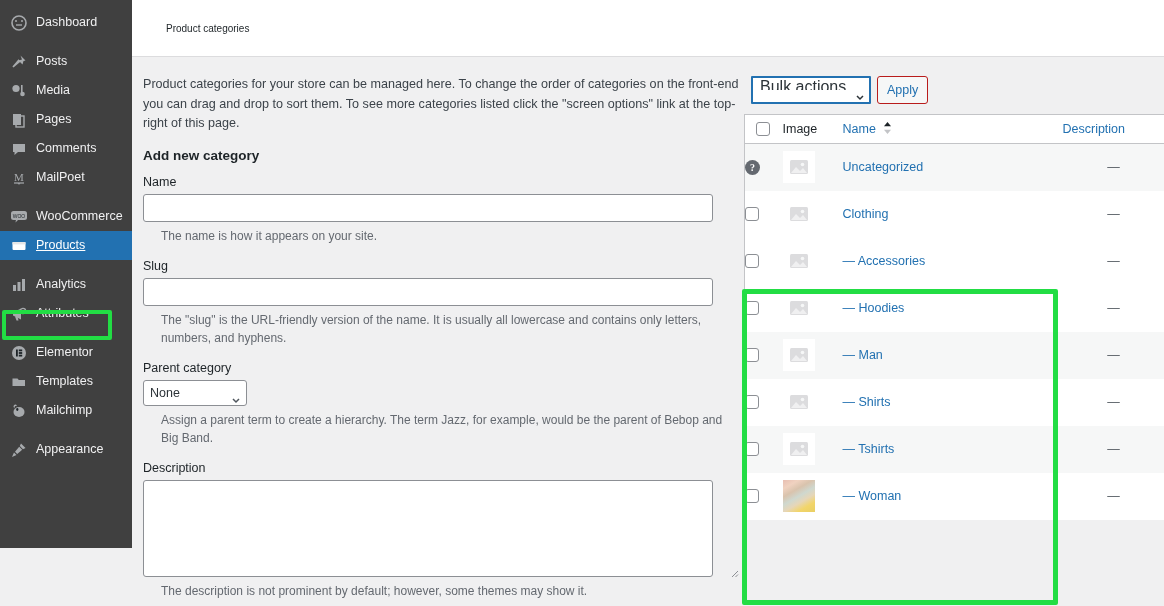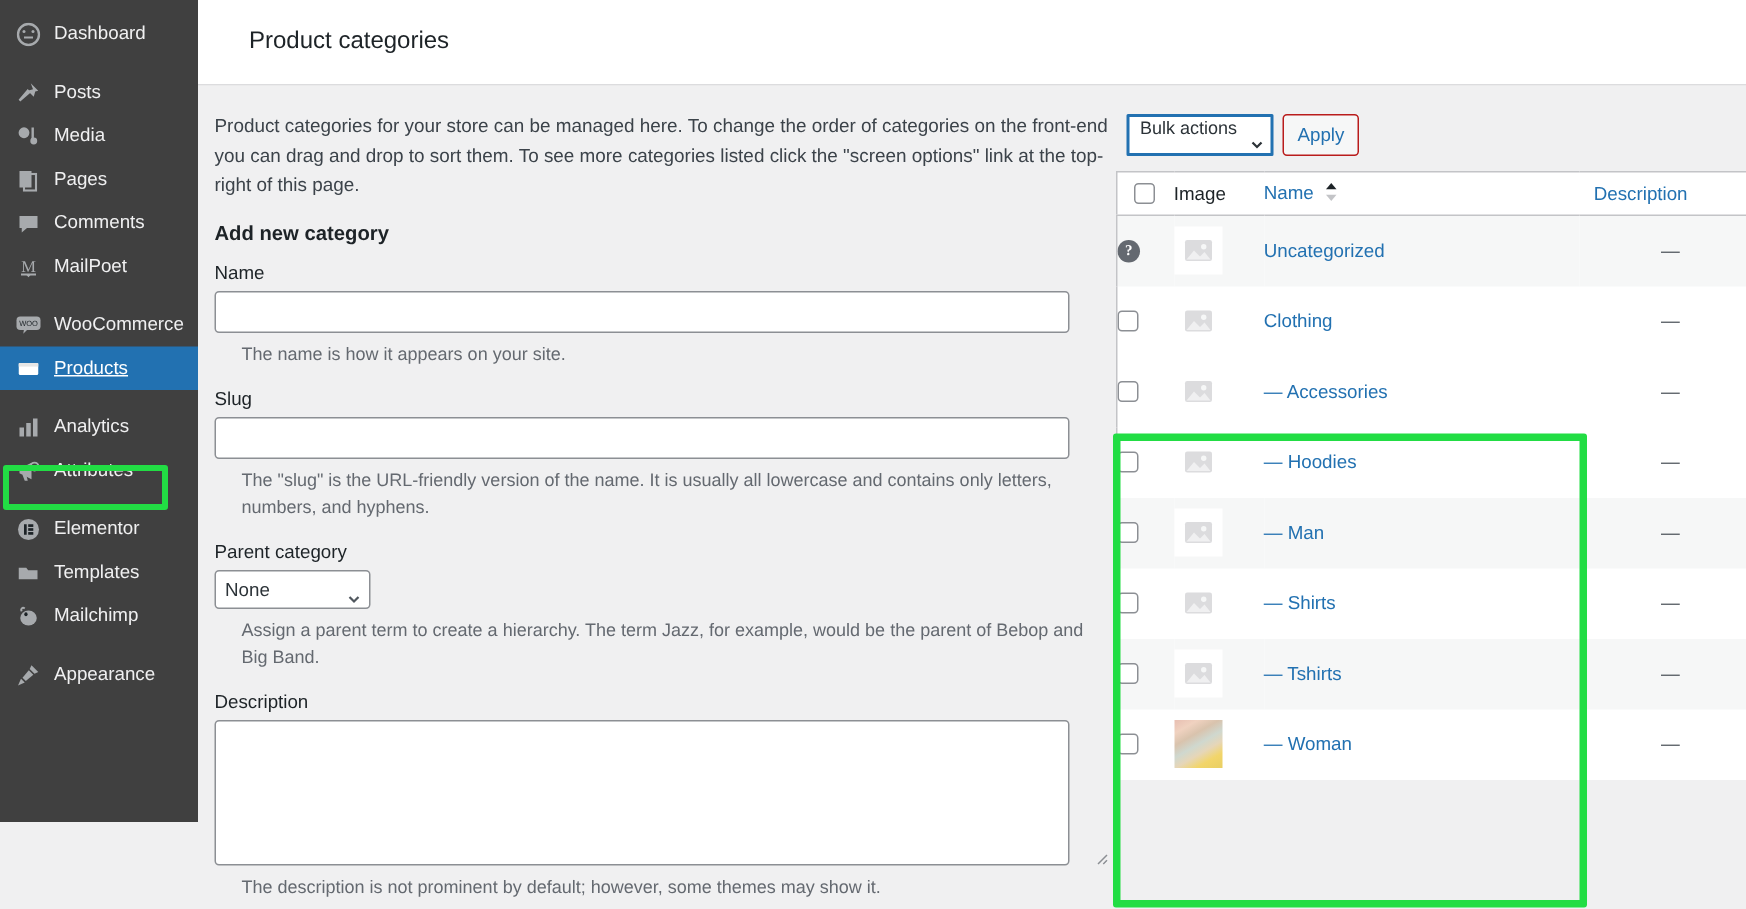--- a/index.html
+++ b/index.html
@@ -54,21 +54,21 @@
     border: 4px solid #22dd44; border-radius: 2px;
     pointer-events: none; z-index: 20;
   }
 
   
   #main { flex: 1 1 auto; height: 606px; position: relative; background: #f0f0f1; }
   #topbar {
     height: 57px; background: #fff; border-bottom: 1px solid #dcdcde;
     display: flex; align-items: center; padding-left: 34px;
   }
-  #page-title { font-size: 16px; color: #1d2327; font-weight: 400; }
+  #page-title { font-size: 10px; color: #1d2327; font-weight: 400; }
 
   #content { display: flex; height: 549px; }
 
   
   #formcol {
     width: 610px; flex: 0 0 610px;
     padding: 18px 0 0 11px; overflow: hidden;
   }
   .intro {
     font-size: 12.6px; color: #3c434a; line-height: 1.55;
@@ -111,21 +111,21 @@
 
   
   #tablecol {
     flex: 1 1 auto; position: relative; padding-top: 18px;
     overflow: hidden;
   }
   #bulkbar { display: flex; align-items: center; gap: 6px; padding-left: 9px; height: 30px; }
   #bulk-select {
     height: 28px; min-width: 92px; background: #fff;
     border: 2px solid #2271b1; border-radius: 1px;
-    font-family: "Liberation Sans", sans-serif; font-size: 12px;
+    font-family: "Liberation Sans", sans-serif; font-size: 16px;
     color: #2c3338; padding: 0 22px 12px 7px;
     appearance: none; -webkit-appearance: none; outline: none;
   }
   #apply-btn {
     height: 28px; background: #f6f7f7;
     border: 1px solid #b91c1c; border-radius: 3px;
     font-family: "Liberation Sans", sans-serif; font-size: 12.5px;
     color: #2271b1; padding: 0 9px; cursor: pointer;
   }
   #cat-table {

